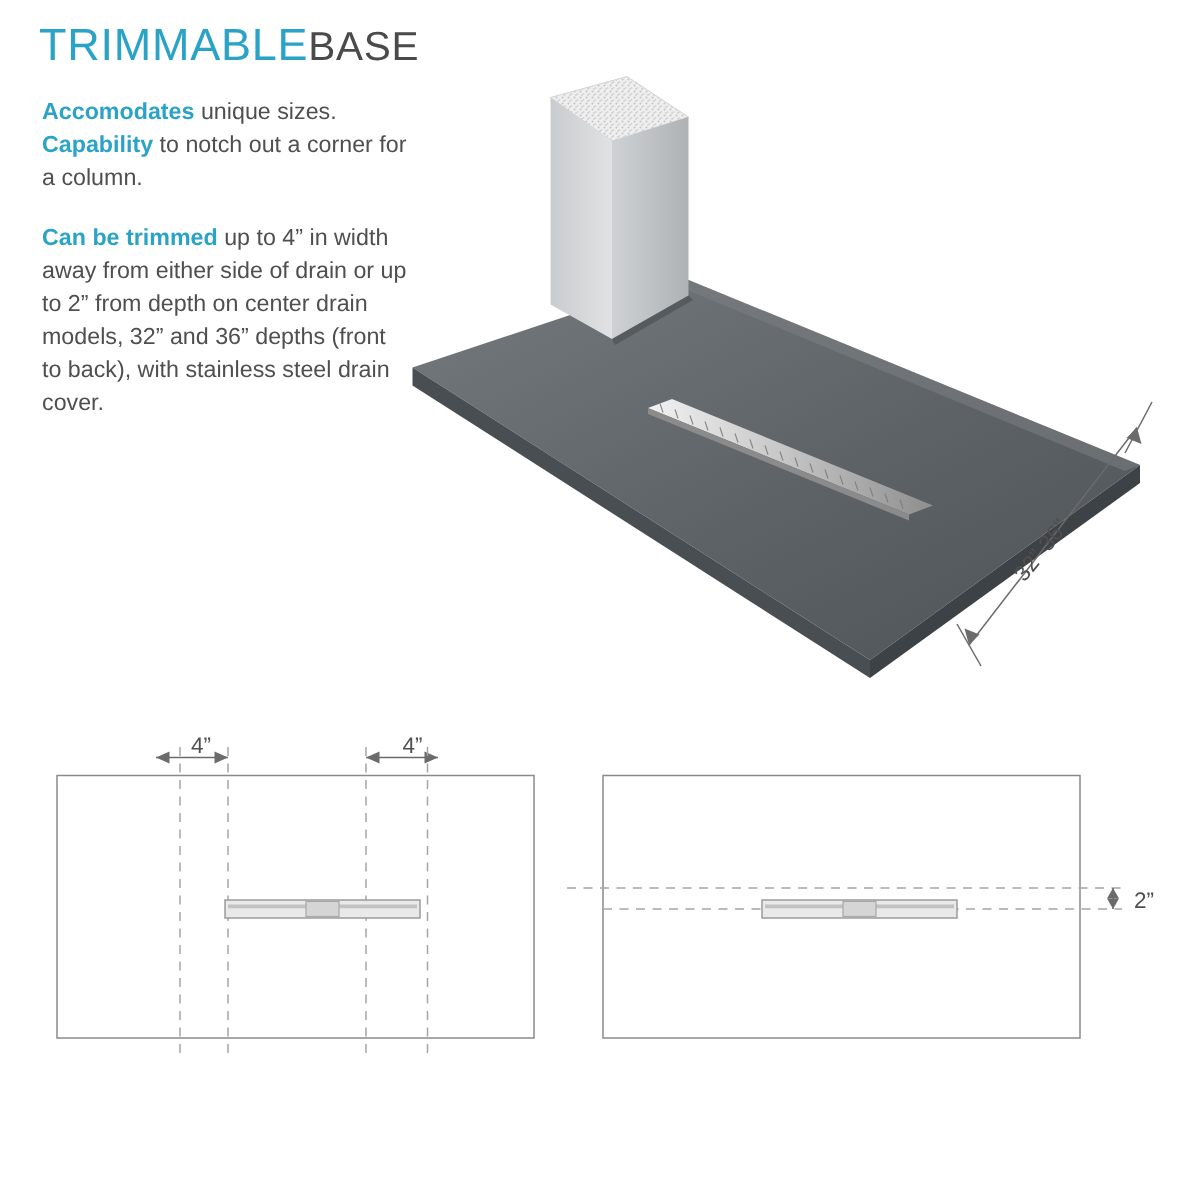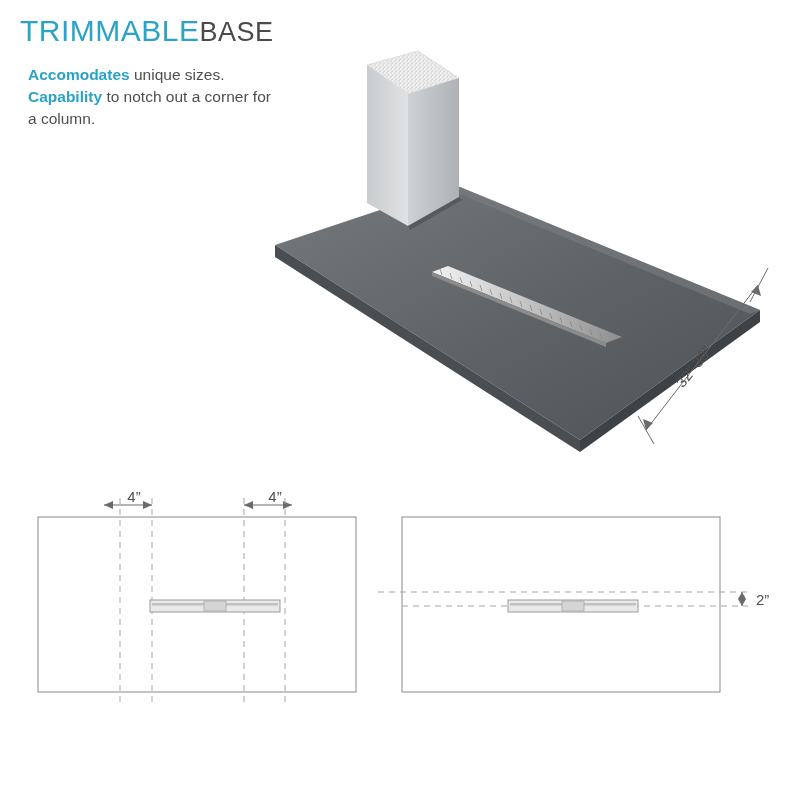--- a/index.html
+++ b/index.html
@@ -12,21 +12,21 @@
     height: 800px;
     font-family: "Liberation Sans", sans-serif;
     color: #3c3c3c;
     position: relative;
     overflow: hidden;
   }
 
   
   #title {
     position: absolute;
-    left: 20px;
+    left: 26px;
     top: 14px;
     font-size: 30px;
     letter-spacing: 0.5px;
     white-space: nowrap;
   }
   #title .accent {
     color: #2aa3c7;
     font-weight: 400;
   }
   #title .rest {
@@ -78,20 +78,23 @@
 </head>
 <body>
 
 <div id="title">
   <span class="accent">TRIMMABLE</span><span class="rest">BASE</span>
 </div>
 
 <div id="copy">
   <p>
     <span class="hl">Accomodates</span><span> unique sizes. </span><span class="hl">Capability</span><span> to notch out a corner for a column.</span>
+  </p>
+  <p>
+    <span class="hl">Can be trimmed</span><span> up to 4” in width away from either side of drain or up to 2” from depth on center drain models, 32” and 36” depths (front to back), with stainless steel drain cover.</span>
   </p>
 </div>
 
 <div id="illustration">
   <svg width="560" height="440" viewBox="0 0 560 440" xmlns="http://www.w3.org/2000/svg">
     <defs>
       <linearGradient id="topGrad" x1="0" y1="0" x2="1" y2="1">
         <stop offset="0%" stop-color="#74797d"></stop>
         <stop offset="55%" stop-color="#5d6266"></stop>
         <stop offset="100%" stop-color="#4e5357"></stop>

